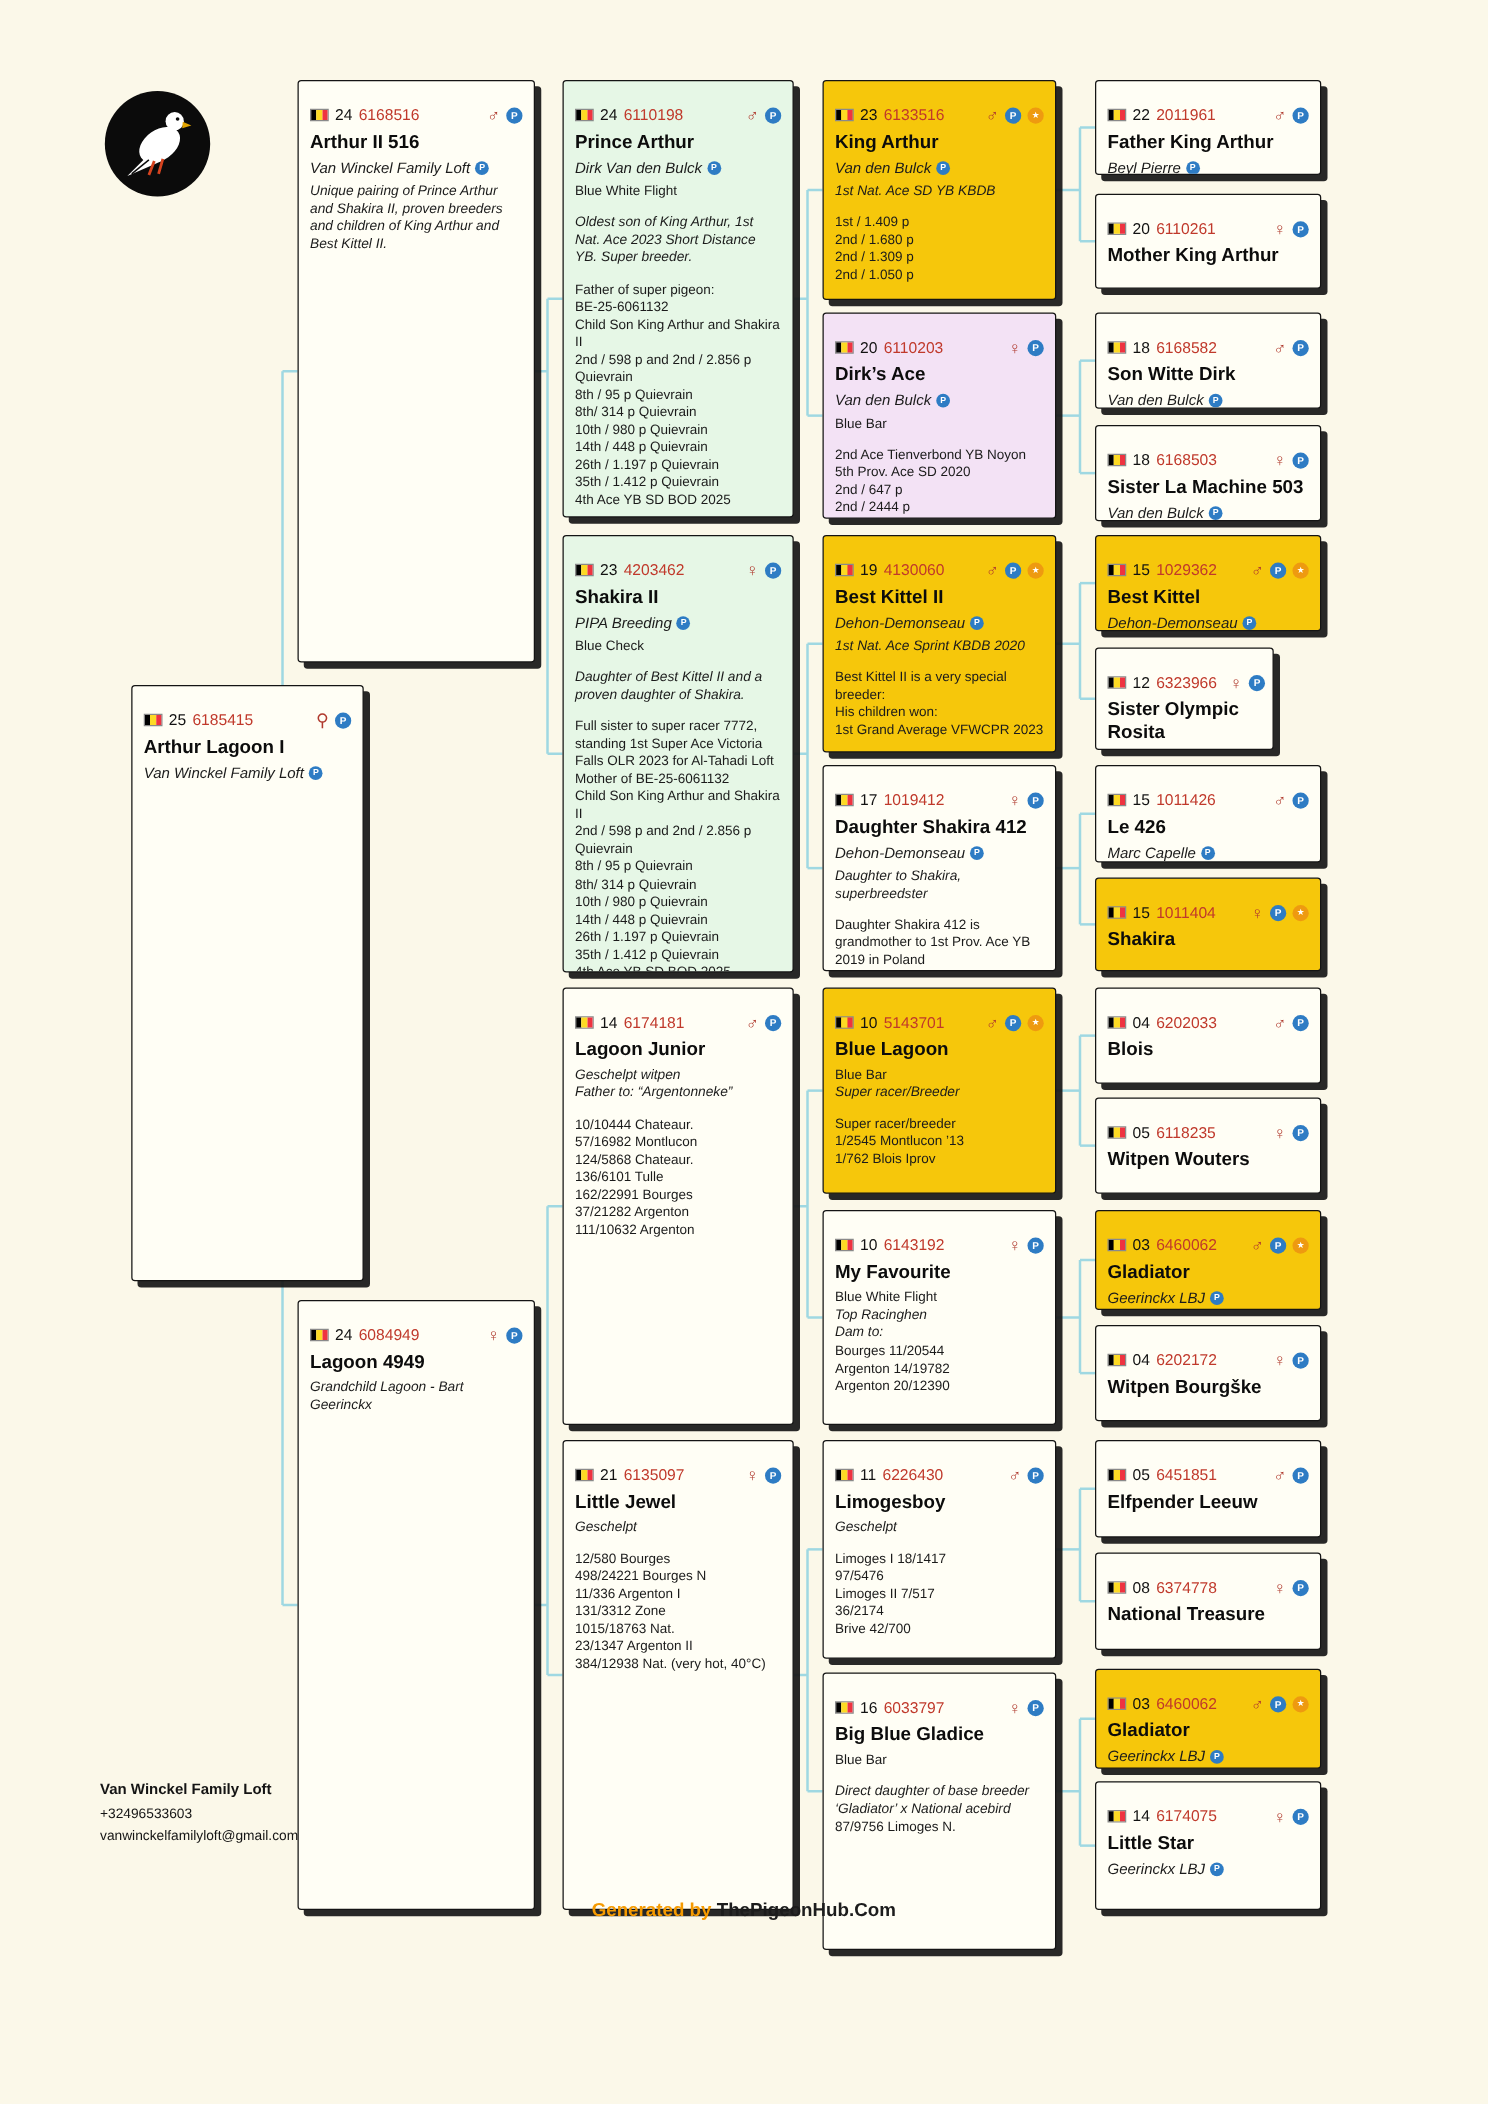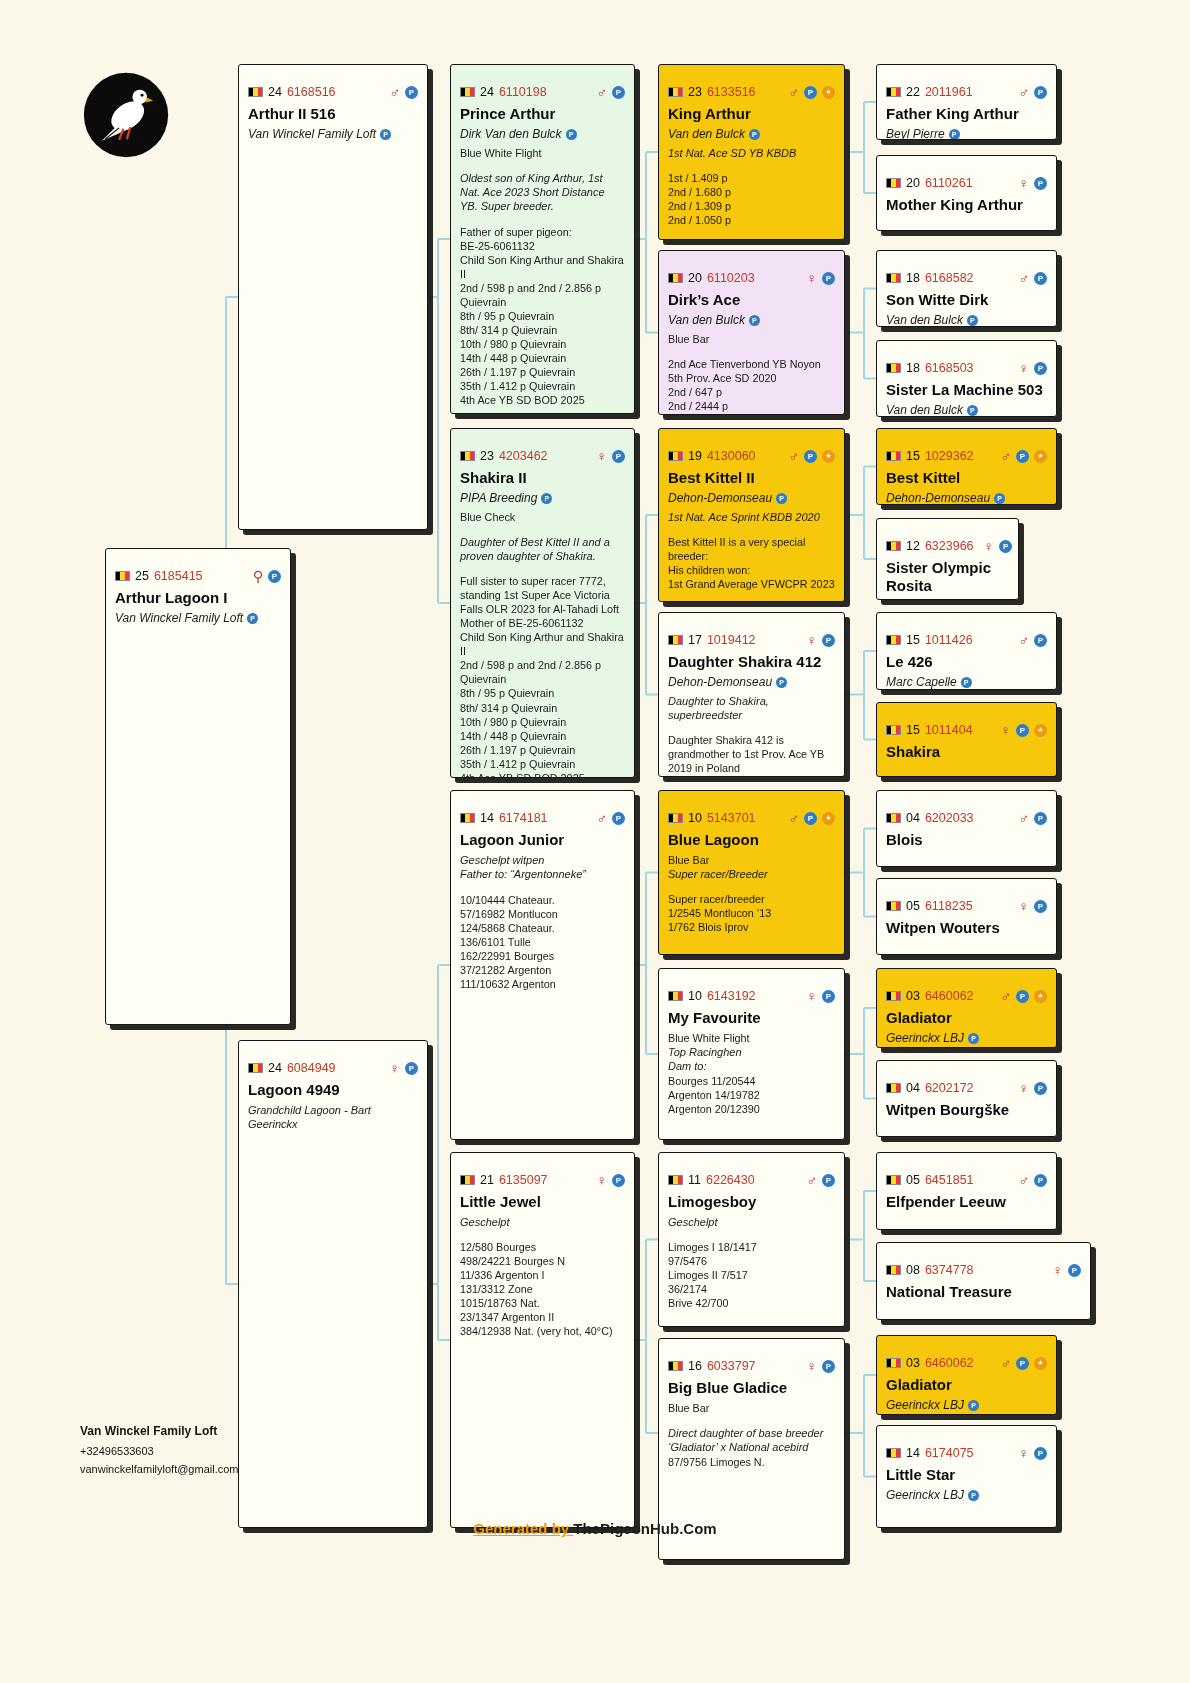--- a/index.html
+++ b/index.html
@@ -36,21 +36,21 @@
   .line.person { font-style:italic; font-size:12px; margin-bottom:3px; display:flex; align-items:center; gap:4px; }
   .line.gap { margin-top:11px; }
   .mini { width:11px; height:11px; border-radius:50%; background: var(--badge-blue,#2e7cc4); color:#fff; font-size:7px;
           display:inline-flex; align-items:center; justify-content:center; font-weight:bold; font-style:normal; flex:0 0 auto; }
 
   .contact { position:absolute; left:80px; top:1424px; }
   .contact .c1 { font-weight:bold; font-size:12px; margin-bottom:7px; }
   .contact .c2, .contact .c3 { font-size:11px; margin-bottom:6px; }
 
   .generated { position:absolute; left:0; top:1520px; width:100%; text-align:center; font-size:15px; font-weight:bold; }
-  .gen-prefix { color: var(--brand-orange,#f59a00); text-decoration: underline; }
+  .gen-prefix { color: var(--brand-orange,#f59a00); }
   .gen-brand  { color:#1c1c1c; }
 </style>
 </head>
 <body>
 
 <div class="canvas">
   <svg id="connectors" width="1190" height="1683">
       <line x1="291" y1="786.5" x2="226" y2="786.5" stroke="#9fd8e2" stroke-width="2"></line>
       <line x1="226" y1="297" x2="226" y2="1284" stroke="#9fd8e2" stroke-width="2"></line>
       <line x1="226" y1="297" x2="238" y2="297" stroke="#9fd8e2" stroke-width="2"></line>
@@ -157,20 +157,21 @@
           <span class="ring">6168516</span>
           <span class="sp"></span>
           <span class="gender">♂</span>
           <span class="badge pedigree">P</span>
         </div>
         <div class="name">Arthur II 516</div>
         <div class="line person">
           <span>Van Winckel Family Loft</span>
           <span class="mini">P</span>
         </div>
+        <div class="line italic"><span>Unique pairing of Prince Arthur and Shakira II, proven breeders and children of King Arthur and Best Kittel II.</span></div>
       </div>
       <div class="card v-cream" style="left: 238px; top: 1040px; width: 190px; height: 488px;">
         <div class="hdr">
           <span class="flag">
             <i class="b"></i>
             <i class="y"></i>
             <i class="r"></i>
           </span>
           <span class="yr">24</span>
           <span class="ring">6084949</span>
@@ -688,21 +689,21 @@
             <i class="r"></i>
           </span>
           <span class="yr">05</span>
           <span class="ring">6451851</span>
           <span class="sp"></span>
           <span class="gender">♂</span>
           <span class="badge pedigree">P</span>
         </div>
         <div class="name">Elfpender Leeuw</div>
       </div>
-      <div class="card v-cream" style="left: 876px; top: 1242px; width: 215px; height: 78px;">
+      <div class="card v-cream" style="left: 876px; top: 1242px; width: 181px; height: 78px;">
         <div class="hdr">
           <span class="flag">
             <i class="b"></i>
             <i class="y"></i>
             <i class="r"></i>
           </span>
           <span class="yr">08</span>
           <span class="ring">6374778</span>
           <span class="sp"></span>
           <span class="gender">♀</span>

